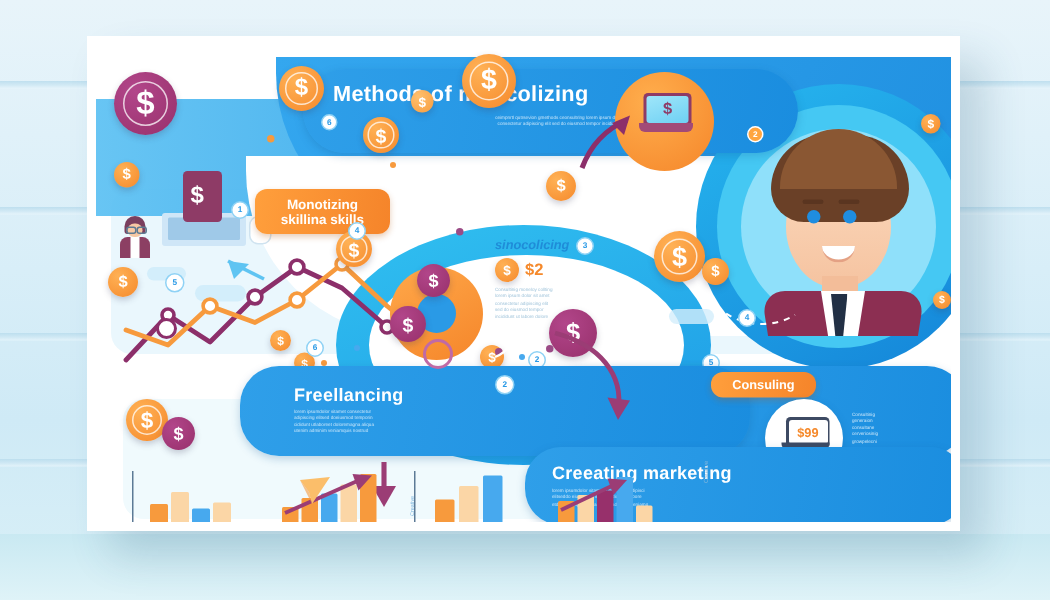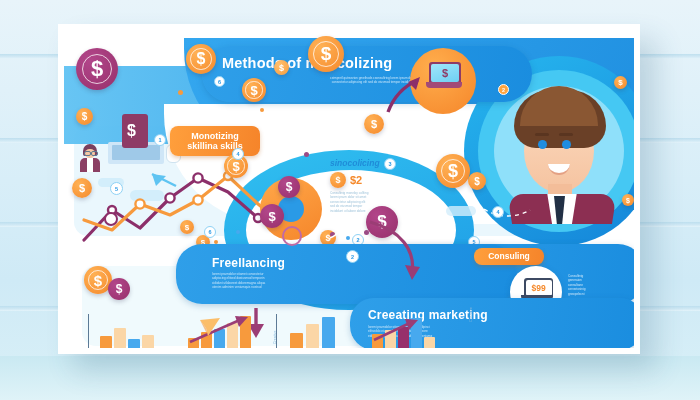--- a/index.html
+++ b/index.html
@@ -75,21 +75,21 @@
     clip-path:polygon(0 0,100% 0,72% 100%,28% 100%);}
 
   
   .banner{position:absolute;background:linear-gradient(100deg,#2f9fe9,#1a8ddf);
     border-radius:30px;box-shadow:0 2px 6px rgba(20,90,150,.25);}
   .banner .htxt{color:#fff;font-weight:bold;letter-spacing:.2px;}
   .lorem{color:#cfe9fb;font-size:3.1px;line-height:4.4px;opacity:.95;word-break:break-all;}
   .lorem-dark{color:#9fc3da;font-size:3.1px;line-height:4.4px;word-break:break-all;}
 
   .banner-title{left:138px;top:16px;width:330px;height:56px;}
-  .banner-mid{left:112px;top:214px;width:340px;height:60px;border-radius:26px;}
+  .banner-mid{left:96px;top:214px;width:340px;height:60px;border-radius:26px;}
   .banner-right{left:300px;top:214px;width:280px;height:60px;border-radius:26px;}
   .banner-bottom{left:286px;top:268px;width:294px;height:52px;border-radius:24px;}
 
   .chip{position:absolute;background:linear-gradient(100deg,#ff9f3c,#f5842a);border-radius:8px;
     color:#fff;font-weight:bold;box-shadow:0 2px 4px rgba(180,90,20,.3);
     display:flex;align-items:center;justify-content:center;text-align:center;line-height:1.15;}
   .chip-skills{left:106px;top:96px;width:90px;height:30px;font-size:9px;}
   .chip-consult{left:410px;top:218px;width:70px;height:17px;font-size:8.5px;}
 
   

